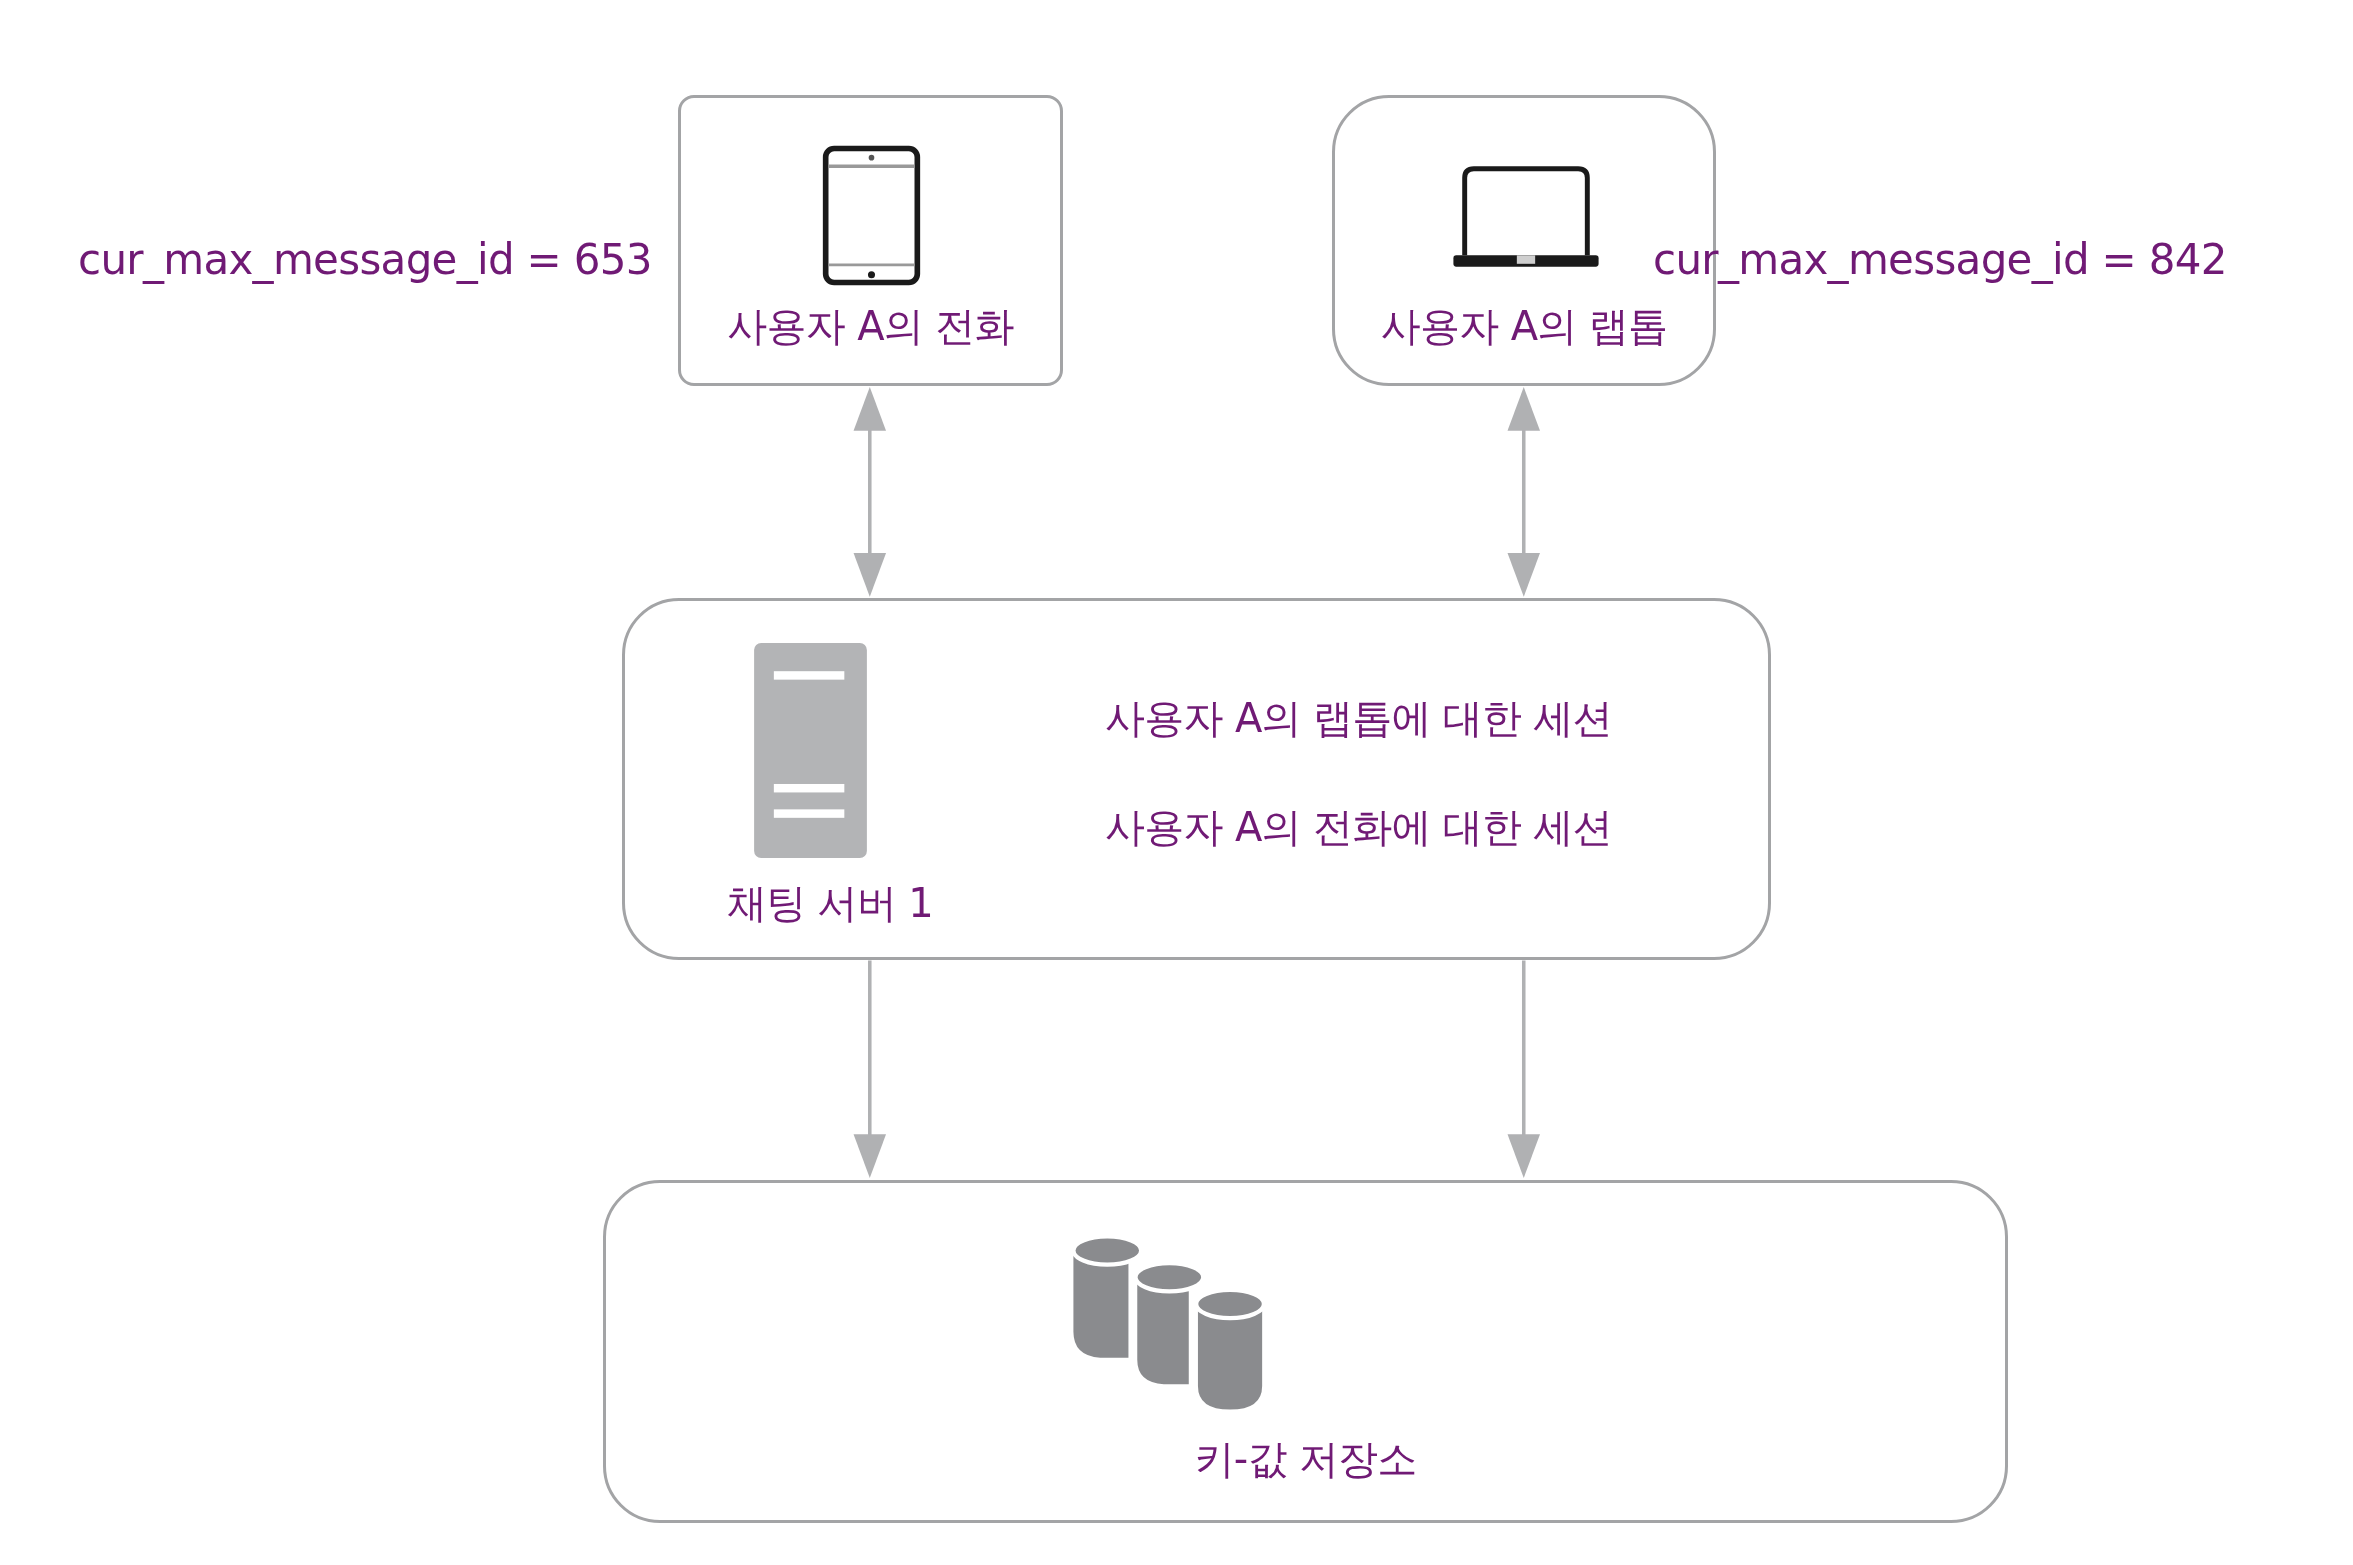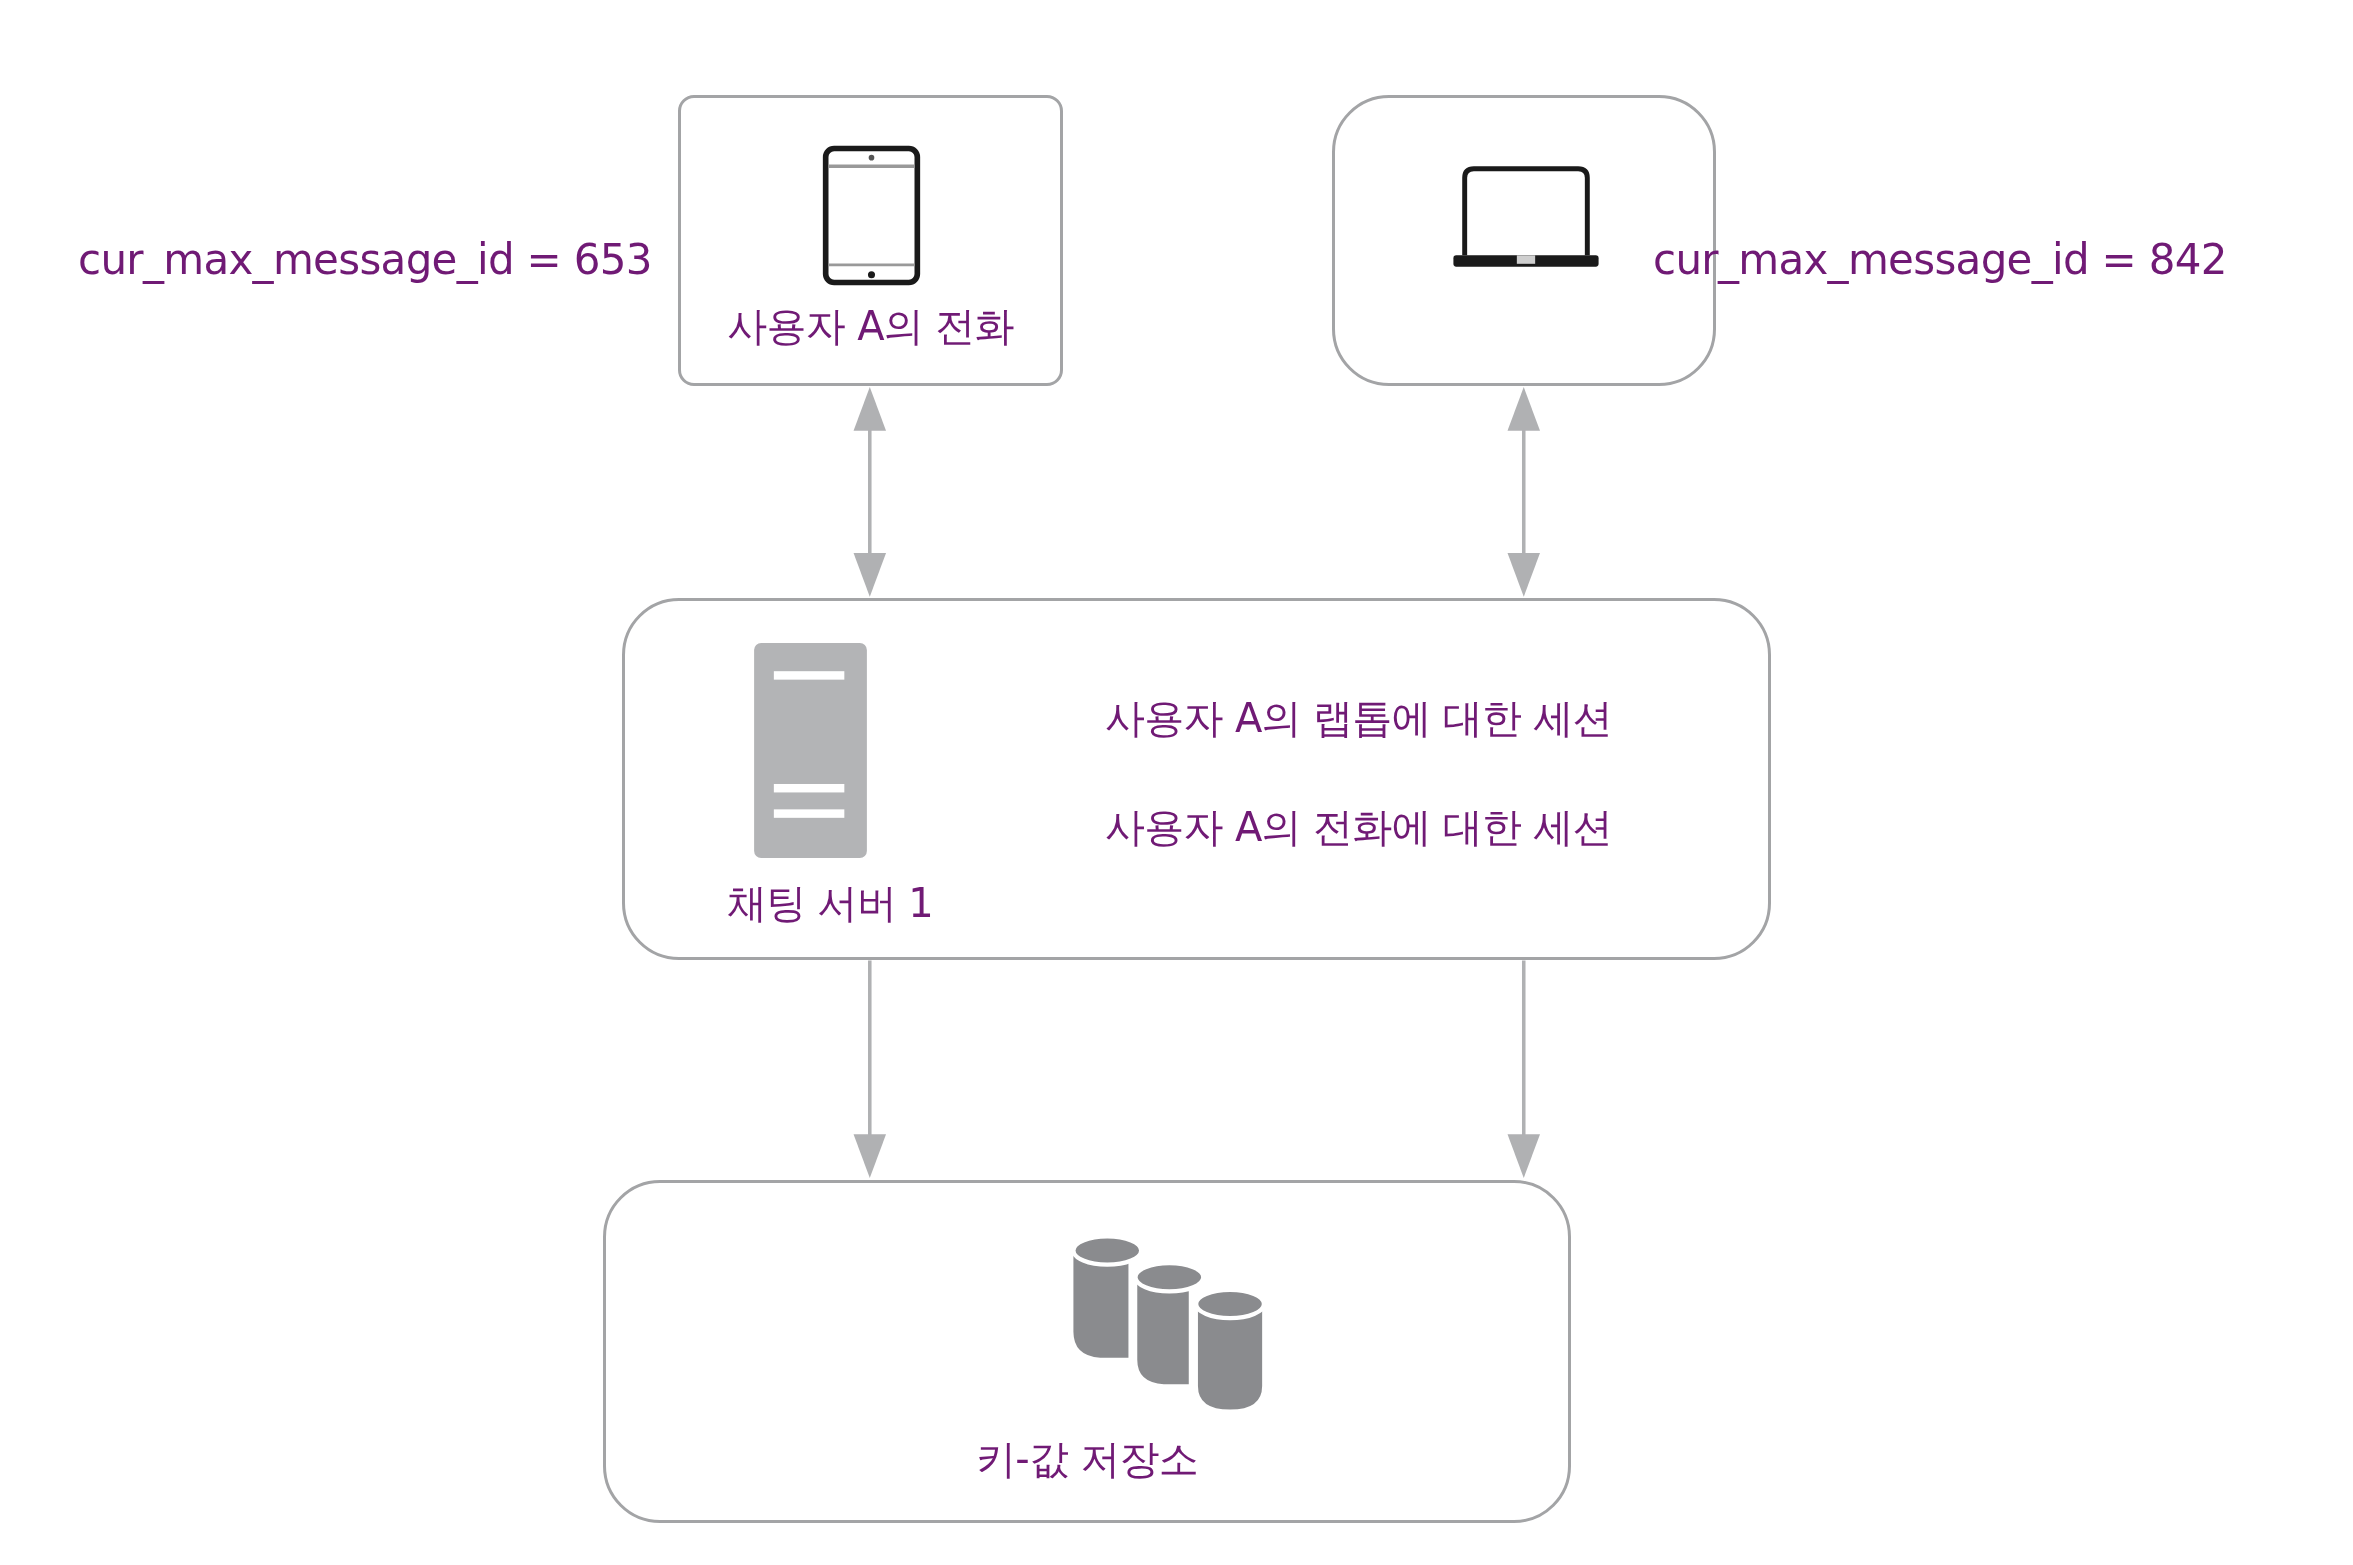--- a/index.html
+++ b/index.html
@@ -54,37 +54,38 @@
   </svg>
   <div class="label center-x" style="left:50%; top:201px;">사용자 A의 전화</div>
 </div>
 
 <div class="box" style="left:1332px; top:95px; width:384px; height:291px;">
   <svg style="position:absolute; left:117px; top:67px;" width="148" height="106" viewBox="0 0 210 150">
     <path d="M18,128 L18,18 Q18,5 31,5 L179,5 Q192,5 192,18 L192,128" fill="#fff" stroke="#1a1a1a" stroke-width="7"></path>
     <rect x="2" y="128" width="206" height="16" rx="4" fill="#1a1a1a"></rect>
     <rect x="92" y="128" width="26" height="12" fill="#cfcfcf"></rect>
   </svg>
+  <div class="label center-x" style="left:50%; top:201px;">사용자 A의 랩톱</div>
 </div>
 
 <div class="label" style="left:1653px; top:235px; font-size:42px;">cur_max_message_id = 842</div>
 
 <div class="box" style="left:622px; top:598px; width:1149px; height:362px;">
   <svg style="position:absolute; left:129px; top:42px;" width="113" height="215" viewBox="0 0 160 305">
     <rect x="0" y="0" width="160" height="305" rx="10" fill="#b3b4b6"></rect>
     <rect x="28" y="40" width="100" height="12" fill="#fff"></rect>
     <rect x="28" y="200" width="100" height="12" fill="#fff"></rect>
     <rect x="28" y="236" width="100" height="12" fill="#fff"></rect>
   </svg>
   <div class="label center-x" style="left:173px; top:275px;margin-left:32px;">채팅 서버 1</div>
   <div class="label" style="left:480px; top:90px;">사용자 A의 랩톱에 대한 세션</div>
   <div class="label" style="left:480px; top:199px;">사용자 A의 전화에 대한 세션</div>
 </div>
 
-<div class="box" style="left:603px; top:1180px; width:968px; height:343px;">
+<div class="box" style="left:603px; top:1180px; width:1405px; height:343px;">
   <svg style="position:absolute; left:466px; top:46px;" width="254" height="184" viewBox="0 0 360 260">
 
     <g>
       <path d="M2,30 L2,145 Q2,180 40,182 L80,182 L80,30 Z" fill="#8a8b8e"></path>
       <ellipse cx="50" cy="30" rx="48" ry="20" fill="#8a8b8e" stroke="#fff" stroke-width="6"></ellipse>
     </g>
 
     <g>
       <path d="M90,68 L90,185 Q90,220 130,222 L168,222 L168,68 Z" fill="#8a8b8e" stroke="#fff" stroke-width="5"></path>
       <ellipse cx="138" cy="68" rx="48" ry="20" fill="#8a8b8e" stroke="#fff" stroke-width="6"></ellipse>

